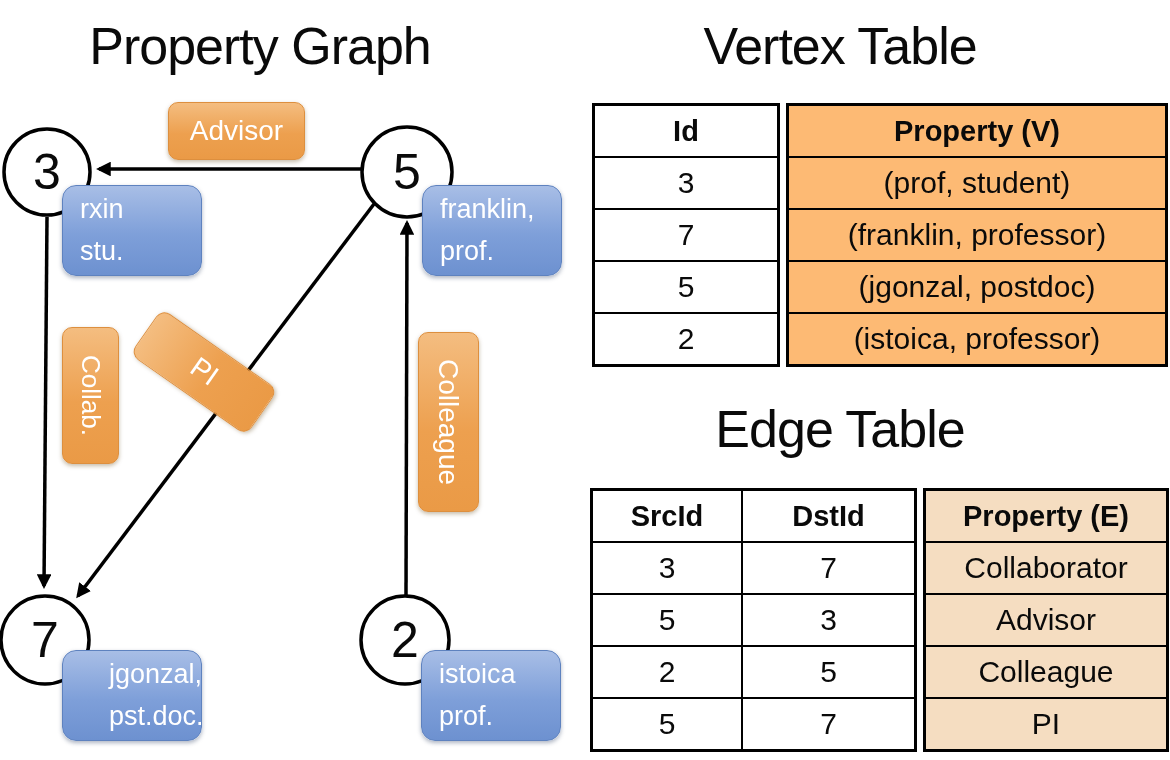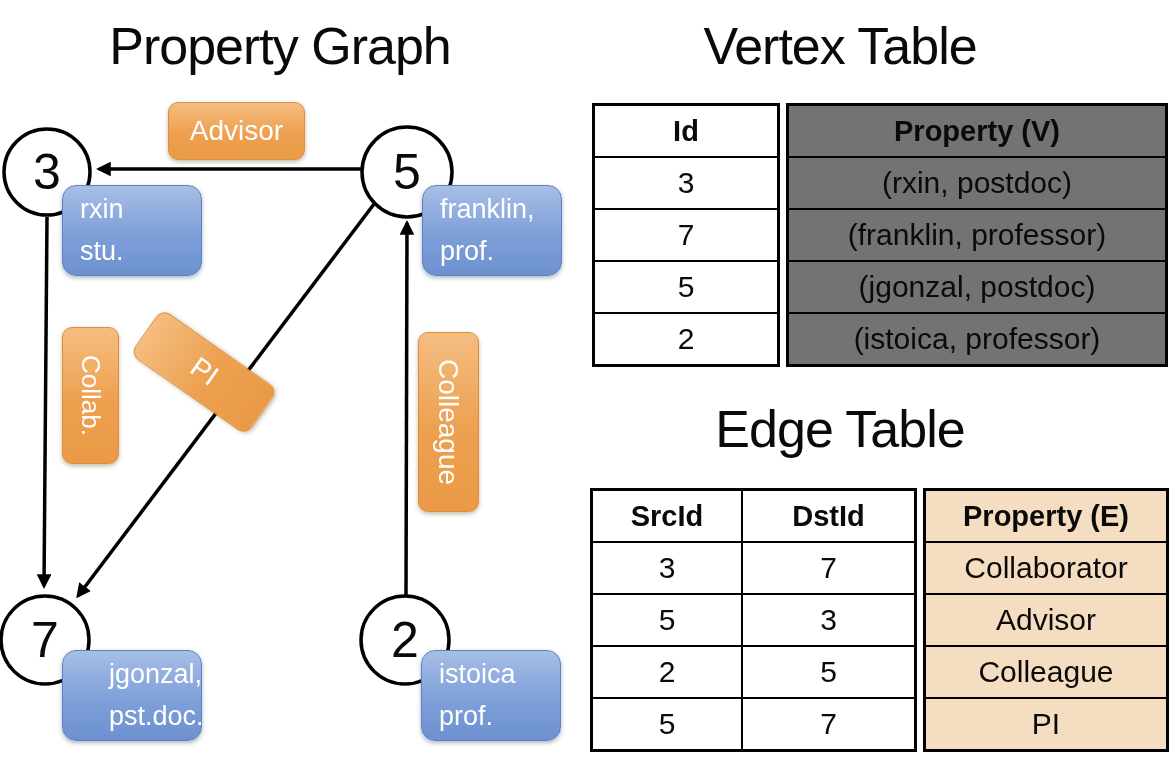--- a/index.html
+++ b/index.html
@@ -9,21 +9,21 @@
     font-family:"Liberation Sans","DejaVu Sans",sans-serif;
     color:#000;
   }
   .abs{position:absolute;}
 
   
   .big-title{
     font-size:52px;font-weight:300;letter-spacing:-1px;color:#0a0a0a;
     text-align:center;white-space:nowrap;
   }
-  #graph-title{left:8px;top:16px;width:520px;padding-left:12px;}
+  #graph-title{left:0;top:16px;width:520px;}
   #vertex-title{left:548px;top:16px;width:584px;}
   #edge-title{left:548px;top:399px;width:584px;}
 
   
   #graph-svg{left:0;top:0;width:585px;height:760px;}
   .edge-line{stroke:#000;stroke-width:3.5px;fill:none;}
   .node-circle{fill:#fff;stroke:#000;stroke-width:3.5px;}
 
   .node-num{
     width:90px;height:90px;display:flex;align-items:center;justify-content:center;
@@ -63,21 +63,21 @@
   .subtbl{background:#fff;border:3px solid #000;}
   .subtbl .cell,.subtbl .row{height:50px;}
   .cell{
     display:flex;align-items:center;justify-content:center;
     font-size:30px;color:#0a0a0a;
   }
   .cell.hdr{font-size:29px;font-weight:bold;}
   .col .cell + .cell{border-top:2.5px solid #000;}
   .row{display:flex;}
   .row + .row{border-top:2.5px solid #000;}
-  .blue-fill{background:#737373;}
+  .blue-fill{background:#fdba74;}
   .orange-fill{background:#f5ddc1;text-align:right;}
 
   #vertex-table{left:592px;top:103px;}
   #vt-id{width:182px;}
   #vt-prop{width:376px;}
 
   #edge-table{left:590px;top:488px;}
   #et-src{width:148px;text-align:center;}
   #et-dst{width:171px;border-left:2.5px solid #000;}
   #et-left .row .cell{height:100%;}
@@ -144,21 +144,21 @@
 <div class="abs tbl" id="vertex-table">
   <div class="subtbl col" id="vt-id">
     <div class="cell hdr">Id</div>
     <div class="cell">3</div>
     <div class="cell">7</div>
     <div class="cell">5</div>
     <div class="cell">2</div>
   </div>
   <div class="subtbl col blue-fill" id="vt-prop">
     <div class="cell hdr">Property (V)</div>
-    <div class="cell">(rxin, postdoc)</div>
+    <div class="cell">(prof, student)</div>
     <div class="cell">(franklin, professor)</div>
     <div class="cell">(jgonzal, postdoc)</div>
     <div class="cell">(istoica, professor)</div>
   </div>
 </div>
 
 <div class="abs big-title" id="edge-title">Edge Table</div>
 
 <div class="abs tbl" id="edge-table">
   <div class="subtbl" id="et-left">

